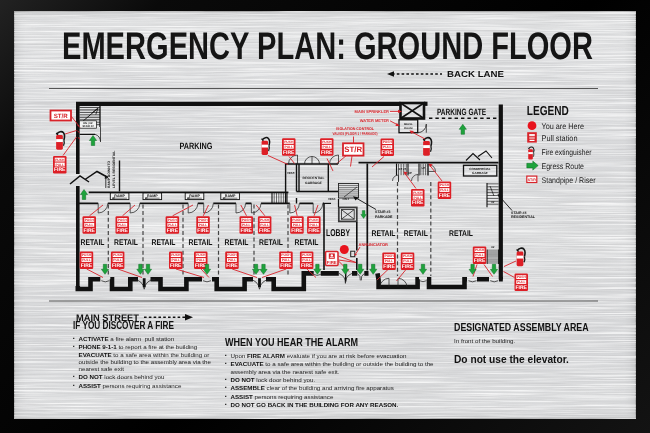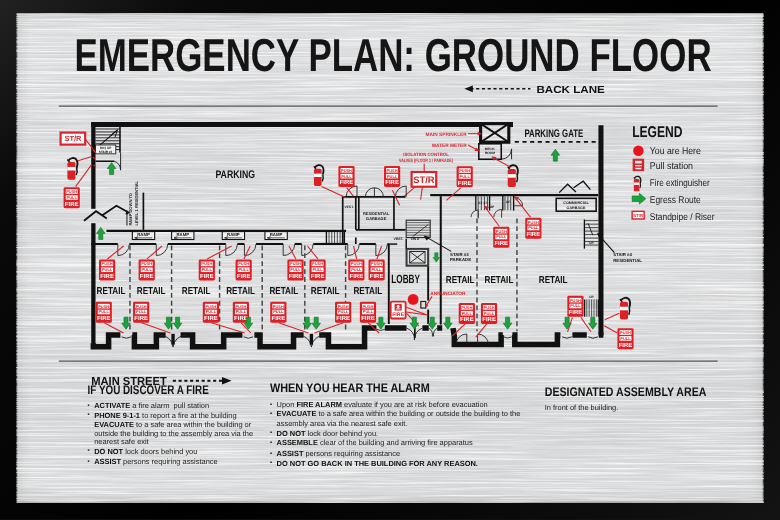--- a/index.html
+++ b/index.html
@@ -812,28 +812,29 @@
 <div class="col" style="left:73px;top:320px;width:142px">
 <h3 style="transform:scaleX(0.79)">IF YOU DISCOVER A FIRE</h3>
 <ul>
 <li><b>ACTIVATE</b> a fire alarm &nbsp;pull station</li>
 <li><b>PHONE 9-1-1</b> to report a fire at the building<br><b>EVACUATE</b> to a safe area within the building or outside the building to the assembly area via the nearest safe exit</li>
 <li><b>DO NOT</b> lock doors behind you</li>
 <li><b>ASSIST</b> persons requiring assistance</li>
 </ul>
 </div>
 
-<div class="col" style="left:225px;top:319px;width:214px">
+<div class="col" style="left:225px;top:337px;width:214px">
 <h3 style="transform:scaleX(0.87)">WHEN YOU HEAR THE ALARM</h3>
 <ul>
 <li>Upon <b>FIRE ALARM</b> evaluate if you are at risk before evacuation</li>
 <li><b>EVACUATE</b> to a safe area within the building or outside the building to the assembly area via the nearest safe exit.</li>
 <li><b>DO NOT</b> lock door behind you.</li>
 <li><b>ASSEMBLE</b> clear of the building and arriving fire apparatus</li>
 <li><b>ASSIST</b> persons requiring assistance</li>
 <li><b>DO NOT GO BACK IN THE BUILDING FOR ANY REASON.</b></li>
 </ul>
 </div>
 
 <div class="col" style="left:454px;top:322px;width:170px">
 <h3 style="transform:scaleX(0.85)">DESIGNATED ASSEMBLY AREA</h3>
 <div style="font-size:6.2px">In front of the building.</div>
+<div style="font-size:10.2px;font-weight:bold;color:#111;margin-top:10px">Do not use the elevator.</div>
 </div>
 
 </body></html>

